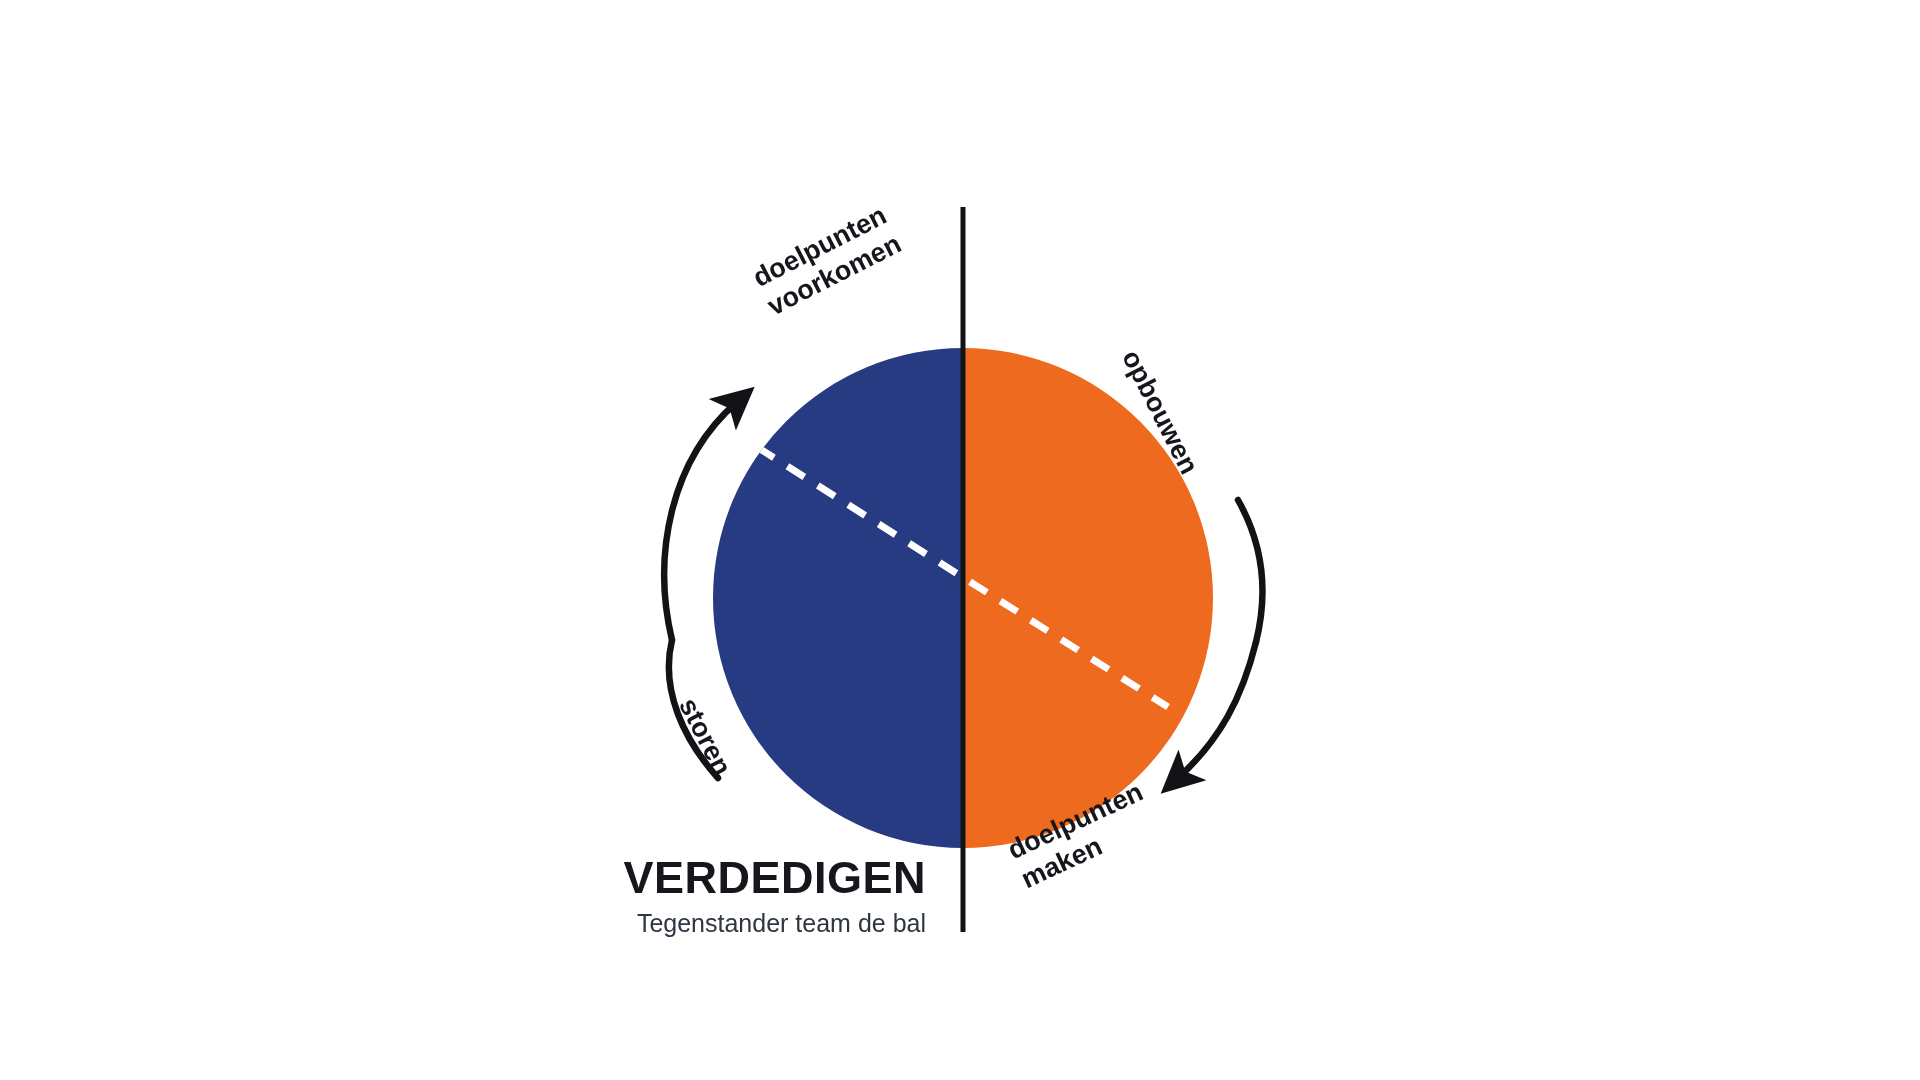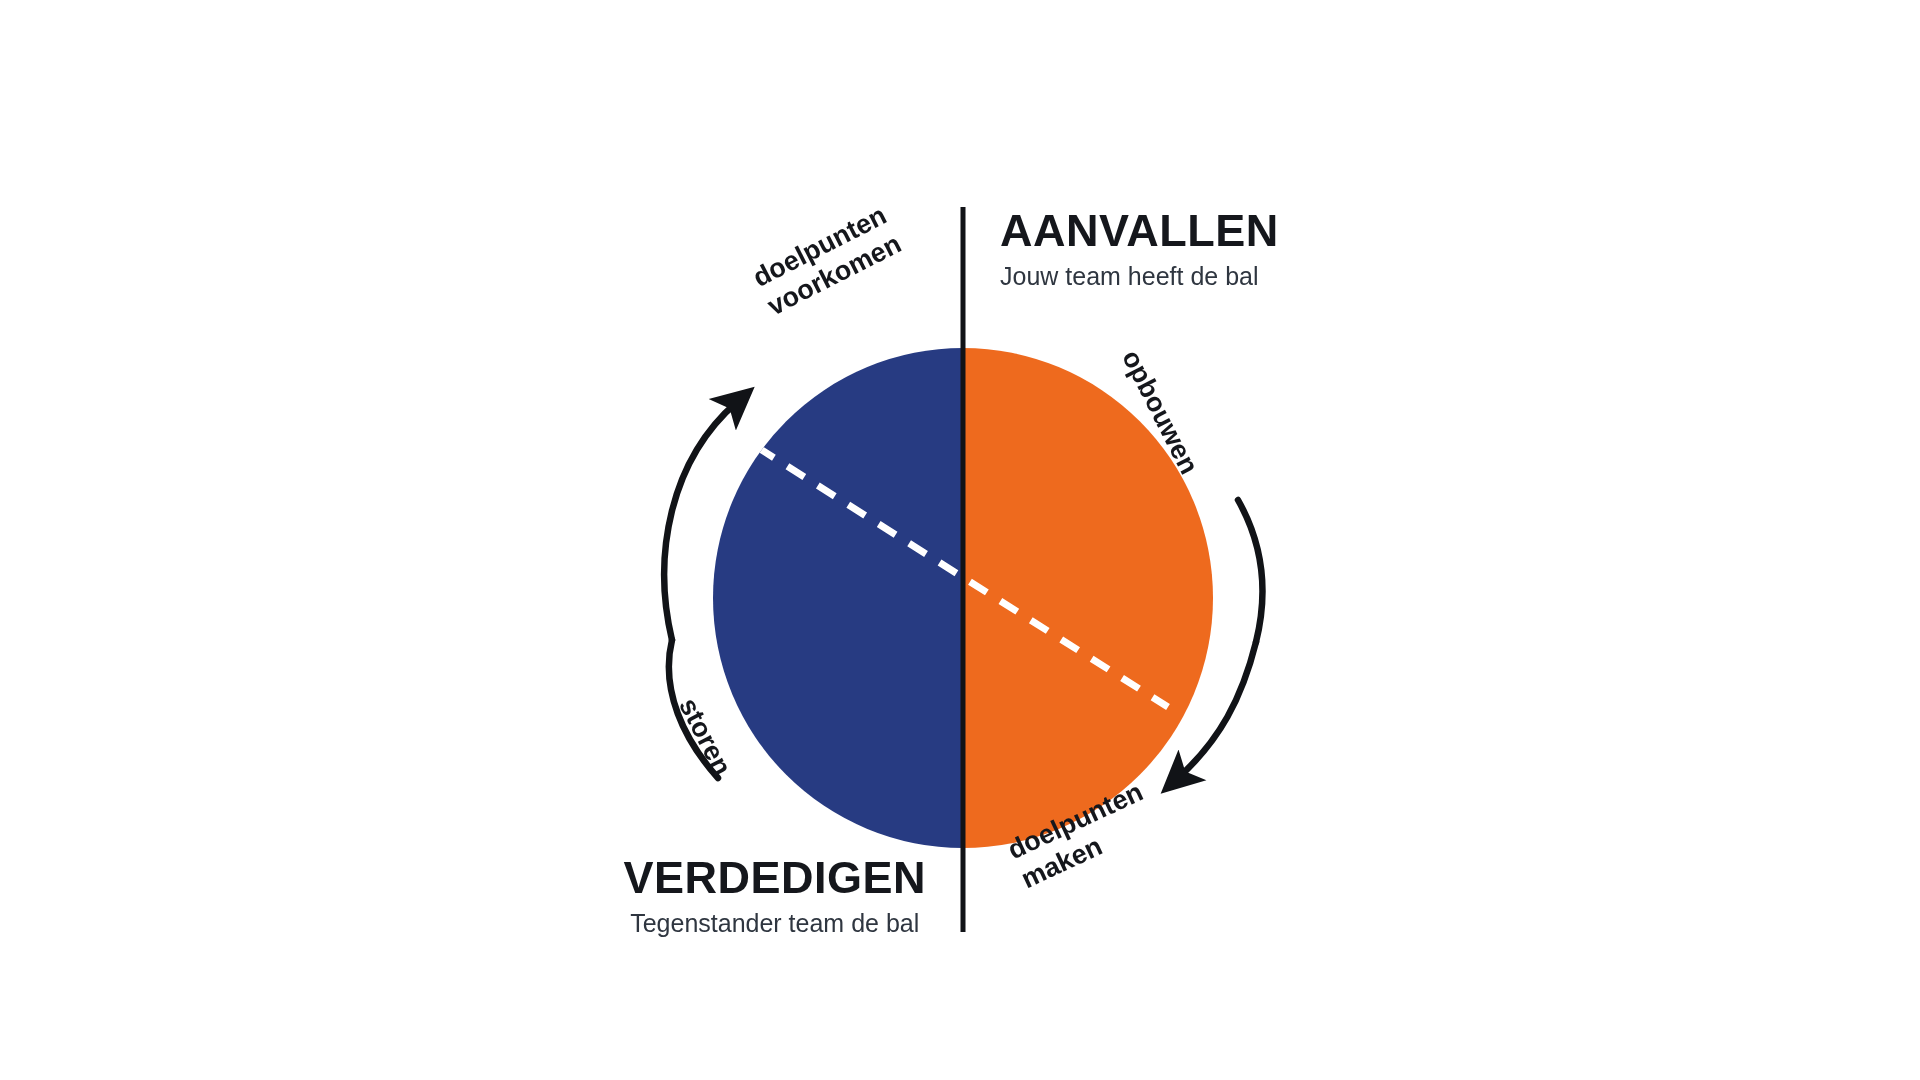--- a/index.html
+++ b/index.html
@@ -45,21 +45,21 @@
     margin-top: 11px;
   }
   #attack-header {
     left: 1000px;
     top: 208px;
     text-align: left;
   }
   #defend-header {
     left: 926px;
     top: 855px;
-    text-align: center;
+    text-align: right;
     transform: translateX(-100%);
   }
   .arc-label {
     position: absolute;
     white-space: nowrap;
     font-size: 27px;
     font-weight: bold;
     color: #15171c;
     line-height: 1.18;
   }
@@ -130,24 +130,20 @@
 
     <path d="M 672 640 C 652 556 670 460 737 402" fill="none" stroke="#111317" stroke-width="6.5" stroke-linecap="round" marker-end="url(#head-up)"></path>
 
     <path d="M 672 640 C 660 690 684 740 718 778" fill="none" stroke="#111317" stroke-width="6.5" stroke-linecap="round"></path>
 
     <path d="M 1238 500 C 1264 546 1268 594 1256 642" fill="none" stroke="#111317" stroke-width="6.5" stroke-linecap="round"></path>
 
     <path d="M 1256 642 C 1242 698 1220 740 1178 778" fill="none" stroke="#111317" stroke-width="6.5" stroke-linecap="round" marker-end="url(#head-down)"></path>
   </svg>
 
-  <div class="hdr" id="attack-header">
-    <div class="hdr-title">AANVALLEN</div>
-    <div class="hdr-sub">Jouw team heeft de bal</div>
-  </div>
 
   <div class="hdr" id="defend-header">
     <div class="hdr-title">VERDEDIGEN</div>
     <div class="hdr-sub">Tegenstander team de bal</div>
   </div>
 
   <div class="arc-label" id="label-prevent">
     <div>doelpunten</div>
     <div>voorkomen</div>
   </div>

